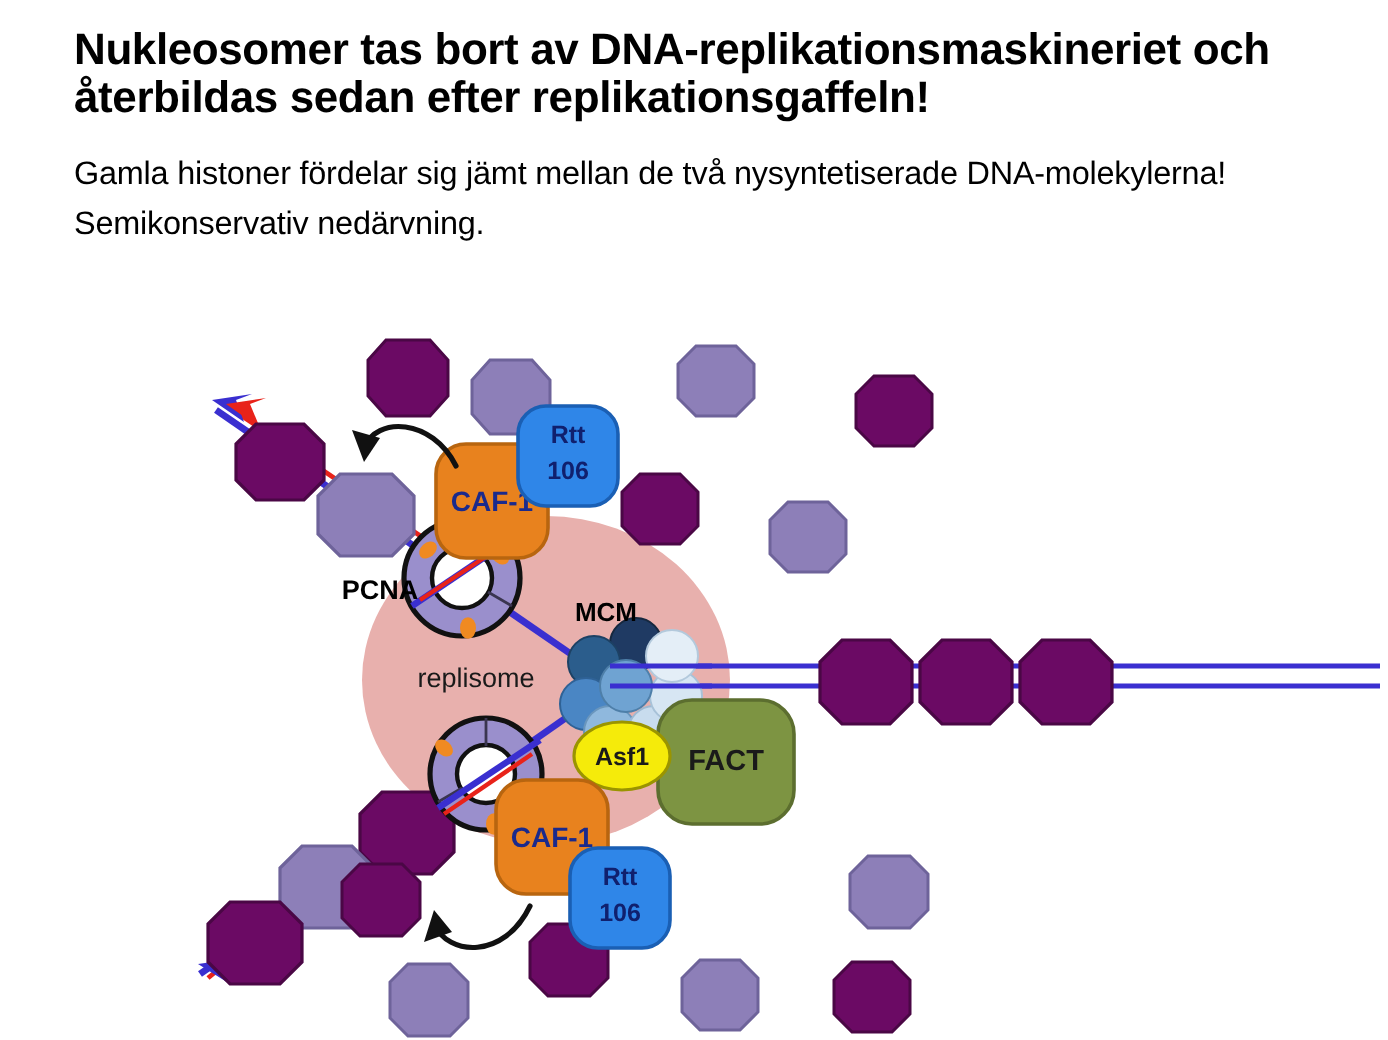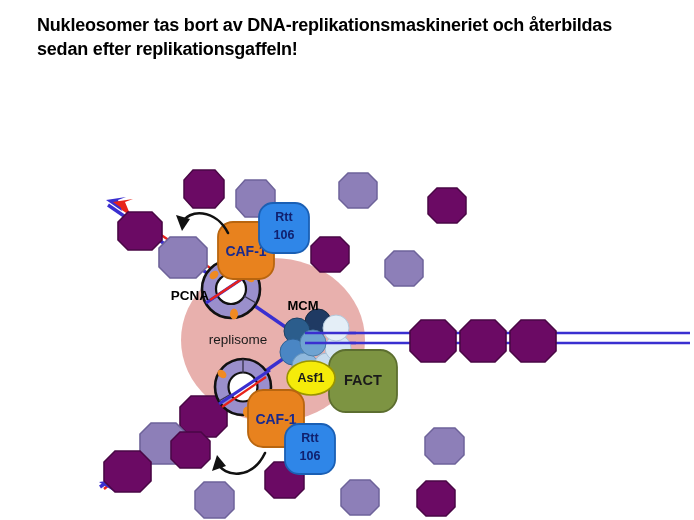--- a/index.html
+++ b/index.html
@@ -22,21 +22,21 @@
     background: #ffffff;
   }
   .text-block {
     position: absolute;
     left: 37px;
     width: 628px;
     color: #000000;
   }
   #title-text {
     top: 13px;
-    font-size: 18px;
+    font-size: 22px;
     font-weight: bold;
     line-height: 24px;
     letter-spacing: -0.2px;
   }
   #body-text {
     top: 75px;
     font-size: 16.2px;
     font-weight: normal;
     line-height: 25px;
     letter-spacing: -0.1px;
@@ -63,20 +63,21 @@
     fill: #1a1a1a;
   }
 </style>
 </head>
 <body>
 
 <div id="slide">
 
   <div class="text-block" id="title-text">Nukleosomer tas bort av DNA-replikationsmaskineriet och återbildas sedan efter replikationsgaffeln!</div>
 
+  <div class="text-block" id="body-text">Gamla histoner fördelar sig jämt mellan de två nysyntetiserade DNA-molekylerna! Semikonservativ nedärvning.</div>
 
   <div id="diagram">
     <svg width="694" height="520" viewBox="0 0 694 520" xmlns="http://www.w3.org/2000/svg">
 
       <ellipse cx="273" cy="340" rx="92" ry="82" fill="#e8b0ad"></ellipse>
 
       <g>
 
         <line x1="310" y1="333" x2="690" y2="333" stroke="#3a2fd0" stroke-width="2.6"></line>
         <line x1="310" y1="343" x2="690" y2="343" stroke="#3a2fd0" stroke-width="2.6"></line>

